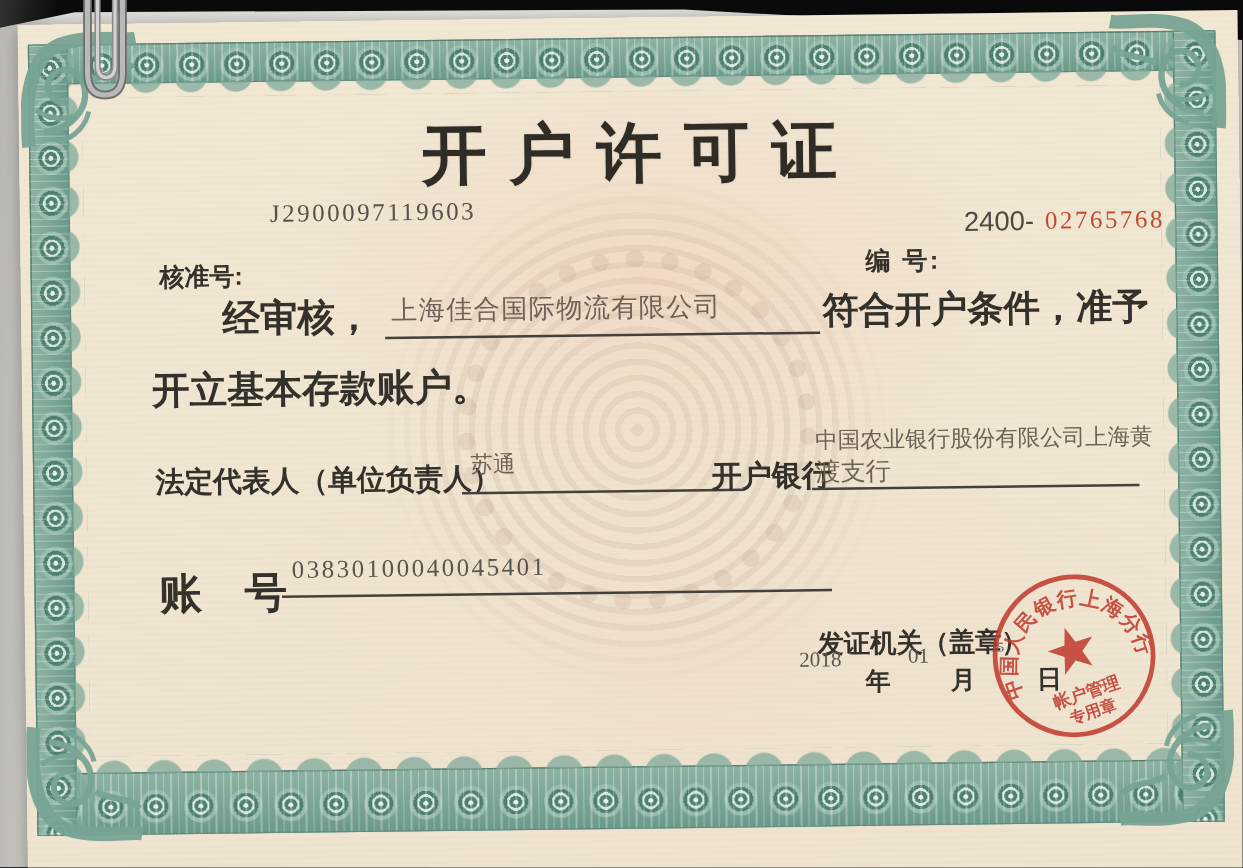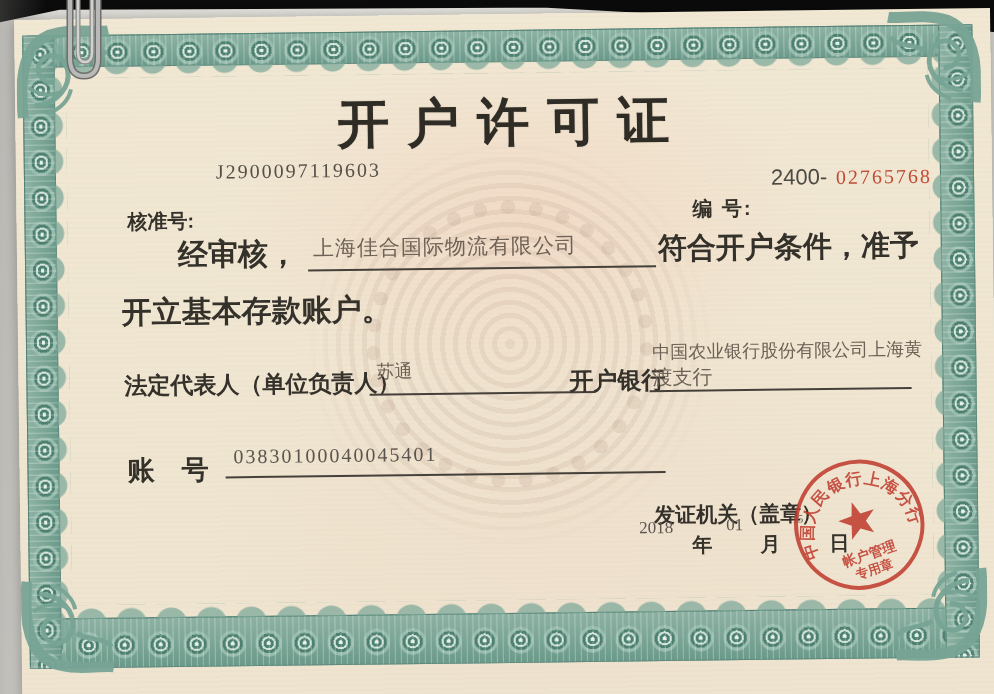--- a/index.html
+++ b/index.html
@@ -169,21 +169,21 @@
 
   <div class="abs printed" style="left:106px;top:352px;font-size:23px;">法定代表人（单位负责人）</div>
   <div class="abs typed" style="left:358px;top:344px;font-size:18px;">苏通</div>
   <div class="u-line" style="left:351px;top:378px;width:226px;"></div>
 
   <div class="abs printed" style="left:551px;top:352px;font-size:24px;">开户银行</div>
   <div class="abs typed" style="left:634px;top:328px;font-size:18px;">中国农业银行股份有限公司上海黄</div>
   <div class="abs typed" style="left:634px;top:352px;font-size:20px;">渡支行</div>
   <div class="u-line" style="left:631px;top:378px;width:262px;"></div>
 
-  <div class="abs printed" style="left:108px;top:434px;font-size:27px;">账　号</div>
+  <div class="abs printed" style="left:108px;top:434px;font-size:34px;">账　号</div>
   <div class="abs typed" style="left:214px;top:428px;font-size:20px;letter-spacing:2px;color:#5a554e;">03830100040045401</div>
   <div class="u-line" style="left:206px;top:459px;width:440px;"></div>
 
   <div class="abs printed" style="left:634px;top:489px;font-size:21px;">发证机关（盖章）</div>
   <div class="abs typed" style="left:619px;top:506px;font-size:17px;color:#5a554e;">2018</div>
   <div class="abs printed" style="left:672px;top:520px;font-size:20px;">年</div>
   <div class="abs typed" style="left:706px;top:504px;font-size:17px;color:#5a554e;">01</div>
   <div class="abs printed" style="left:740px;top:520px;font-size:20px;">月</div>
   <div class="abs typed" style="left:772px;top:502px;font-size:11px;color:#5a554e;">15</div>
   <div class="abs printed" style="left:809px;top:520px;font-size:20px;">日</div>

